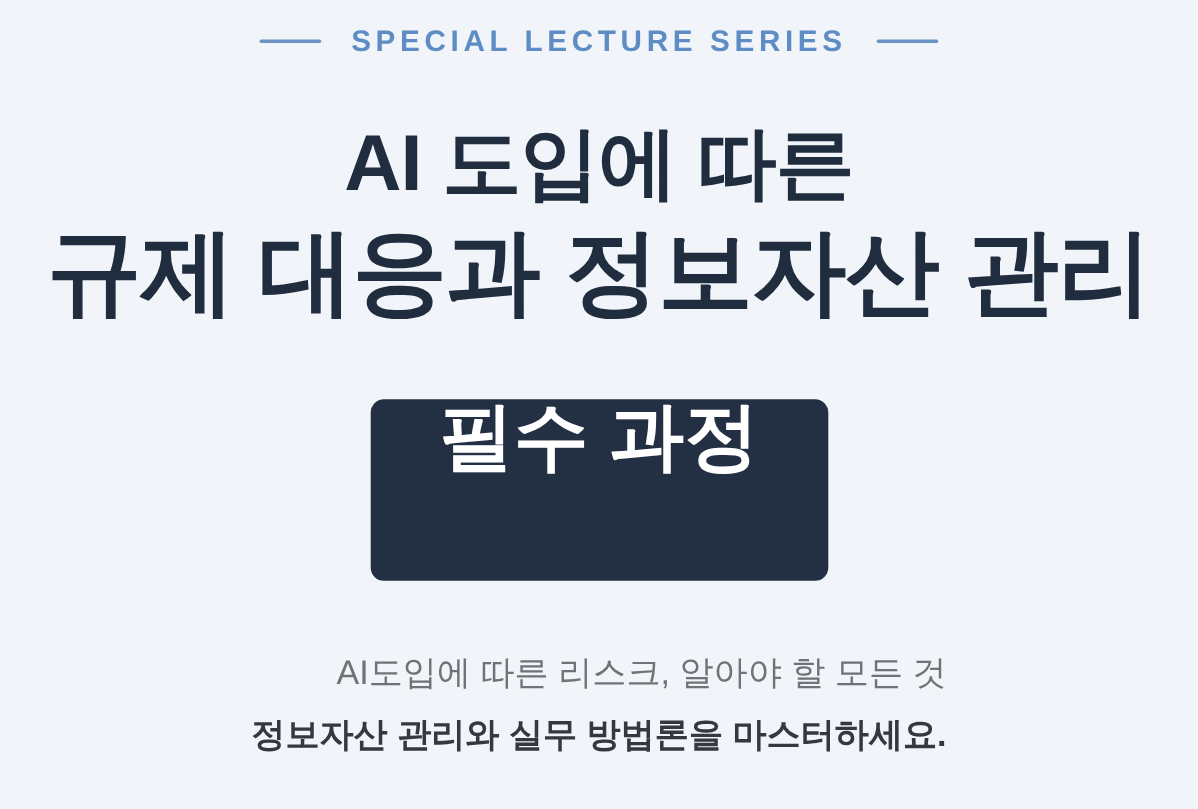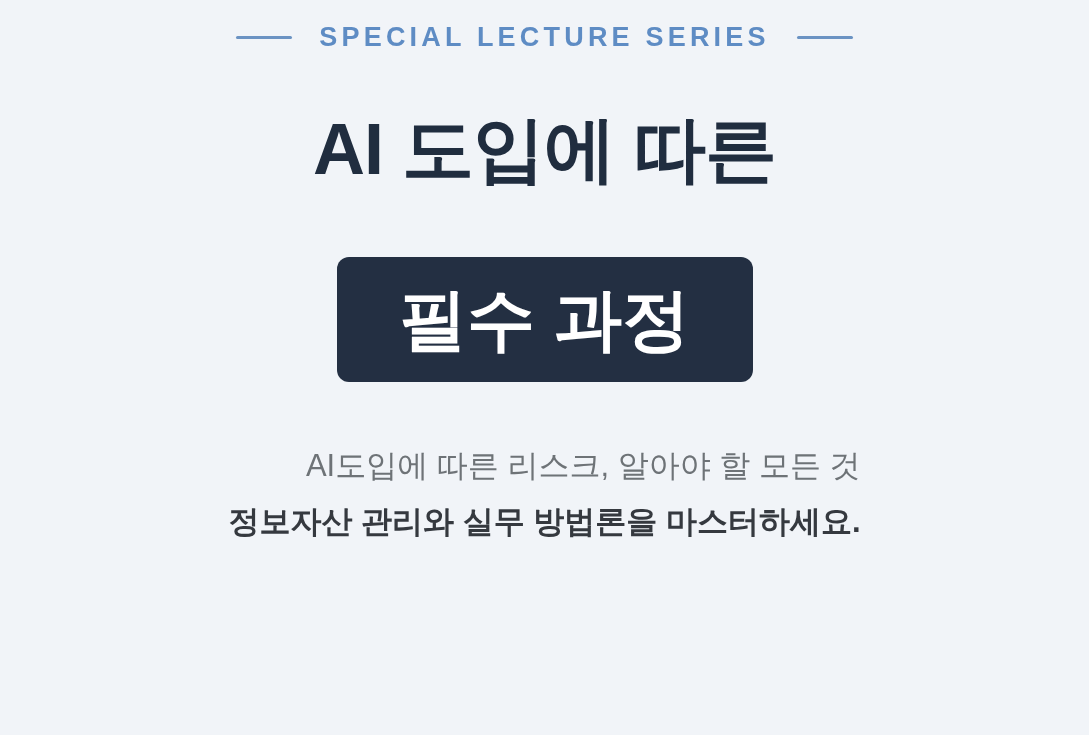--- a/index.html
+++ b/index.html
@@ -65,25 +65,24 @@
     display: block;
     white-space: nowrap;
   }
   .headline-line-1 { font-size: 72px; }
   .headline-line-2 { font-size: 86px; margin-top: 6px; }
 
   
   .badge {
     margin-top: 44px;
     width: 416px;
-    height: 125px;
+    height: 165px;
     border-radius: 12px;
     background: #232f42;
     display: flex;
-    align-items: center;
     justify-content: center;
     box-sizing: border-box;
   }
   .badge-text {
     color: #ffffff;
     font-size: 68px;
     font-weight: bold;
     letter-spacing: 0px;
     line-height: 1;
     white-space: nowrap;
@@ -116,20 +115,21 @@
 <div class="hero">
 
   <div class="eyebrow-row">
     <span class="eyebrow-rule"></span>
     <span class="eyebrow-text">SPECIAL LECTURE SERIES</span>
     <span class="eyebrow-rule"></span>
   </div>
 
   <h1 class="headline">
     <span class="headline-line headline-line-1">AI 도입에 따른</span>
+    <span class="headline-line headline-line-2">규제 대응과 정보자산 관리</span>
   </h1>
 
   <div class="badge">
     <span class="badge-text">필수 과정</span>
   </div>
 
   <div class="subtitles">
     <div class="subtitle-1">AI도입에 따른 리스크, 알아야 할 모든 것</div>
     <div class="subtitle-2">정보자산 관리와 실무 방법론을 마스터하세요.</div>
   </div>

